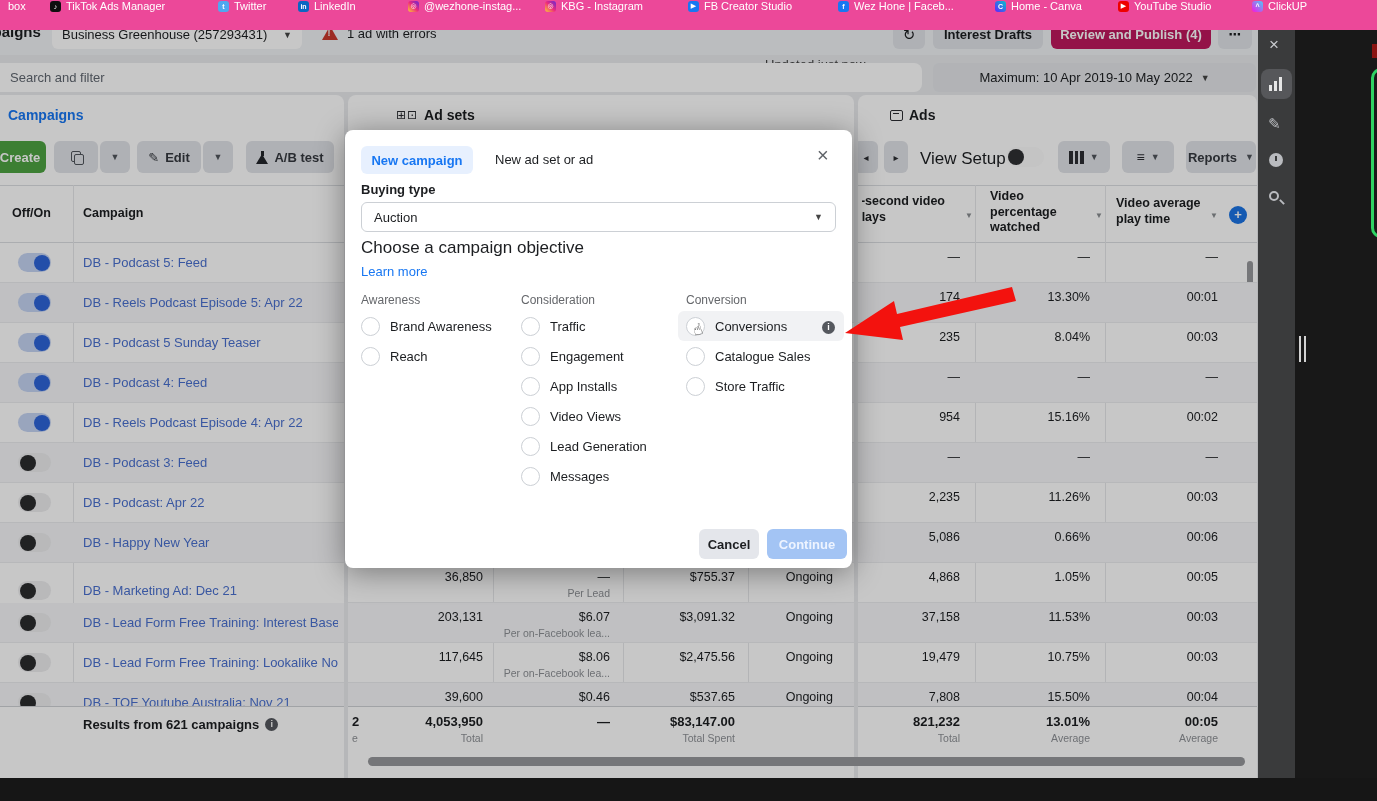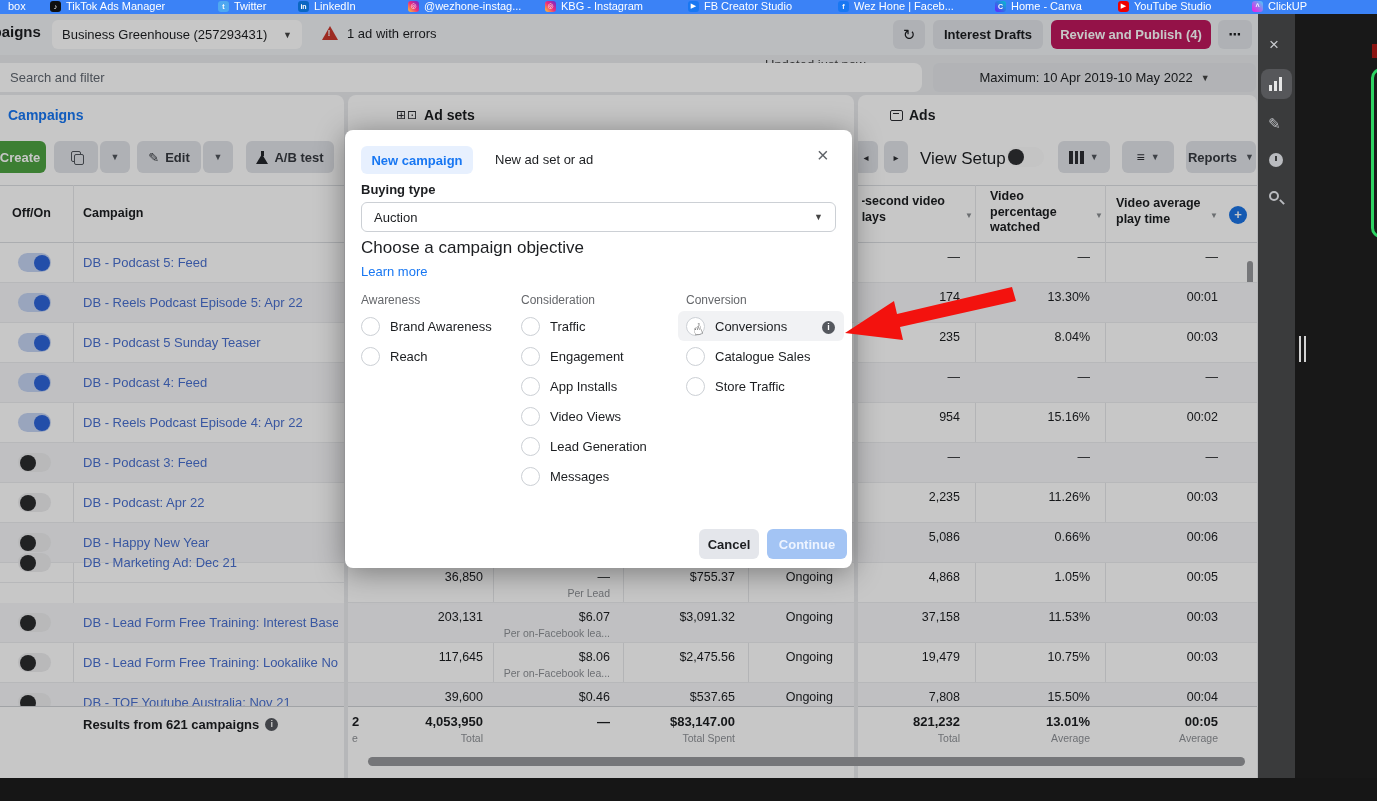--- a/index.html
+++ b/index.html
@@ -1,20 +1,20 @@
 <!DOCTYPE html>
 <html><head>
 <meta charset="utf-8">
 <style>
   html,body{margin:0;padding:0;background:#000;}
   *{box-sizing:border-box;font-family:"Liberation Sans","DejaVu Sans",sans-serif;}
   .screen{position:relative;width:1377px;height:801px;overflow:hidden;background:#181818;}
 
   
-  .bookmarks{position:absolute;left:0;top:0;width:1377px;height:14px;background:#3b82f6;overflow:hidden;z-index:30;}
+  .bookmarks{position:absolute;left:0;top:0;width:1377px;height:30px;background:#ec4899;overflow:hidden;z-index:30;}
   .bm{position:absolute;top:-2px;height:16px;display:flex;align-items:center;color:#fff;font-size:11px;white-space:nowrap;}
   .bi{display:inline-flex;align-items:center;justify-content:center;width:11px;height:11px;border-radius:3px;font-size:7px;font-weight:bold;margin-right:5px;overflow:hidden;}
 
   
   .page{position:absolute;left:0;top:13px;width:1258px;height:765px;background:#e9ebee;overflow:hidden;}
   .dim{position:absolute;left:0;top:0;width:100%;height:100%;background:rgba(0,0,0,0.22);z-index:5;}
 
   
   .hdr{position:absolute;left:0;top:0;width:100%;height:42px;background:#f0f2f5;}
   .clipL{position:absolute;overflow:hidden;}
@@ -305,21 +305,21 @@
               <span class="knob"></span>
             </div>
             <span class="cname">DB - Podcast: Apr 22</span>
           </div>
           <div class="trow alt" style="top: 280px;">
             <div class="tgl off">
               <span class="knob"></span>
             </div>
             <span class="cname">DB - Happy New Year</span>
           </div>
-          <div class="trow" style="top: 300px;">
+          <div class="trow" style="top: 328px;">
             <div class="tgl off">
               <span class="knob"></span>
             </div>
             <span class="cname">DB - Marketing Ad: Dec 21</span>
           </div>
           <div class="trow alt" style="top: 360px;">
             <div class="tgl off">
               <span class="knob"></span>
             </div>
             <span class="cname">DB - Lead Form Free Training: Interest Based ...</span>

